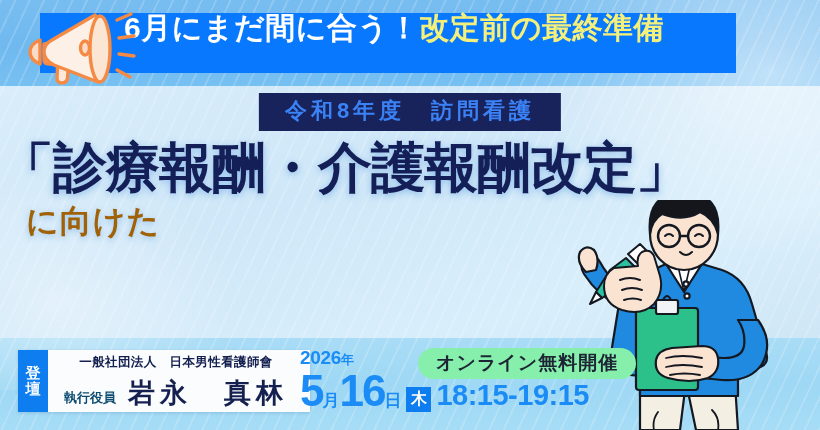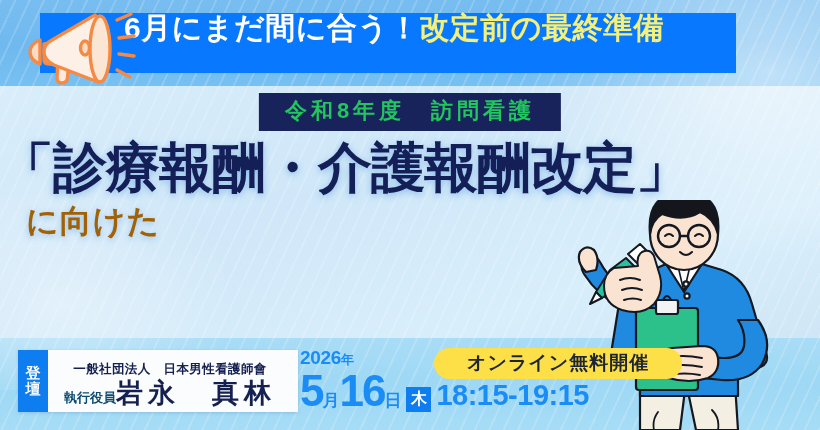--- a/index.html
+++ b/index.html
@@ -68,21 +68,21 @@
   .megaphone { position:absolute; left:18px; top:2px; width:120px; height:86px; z-index:6; }
 
   
   .badge {
     position:absolute; left:50%; top:93px; transform:translateX(-50%);
     background:#18235c;
     padding:7px 26px 9px;
     z-index:4;
   }
   .badge-text {
-    color:#22c55e; font-size:22px; font-weight:700; letter-spacing:4px;
+    color:#3b82f6; font-size:22px; font-weight:700; letter-spacing:4px;
     line-height:1; white-space:nowrap;
   }
 
   
   .headline { position:absolute; left:0; top:138px; width:652px; z-index:3; }
   .hl-line1 {
     text-align:center;
     font-size:54px; font-weight:700; letter-spacing:-1px;
     color:#131f56; line-height:1.08; white-space:nowrap;
     text-shadow:0 2px 7px rgba(120,175,230,.75);
@@ -110,31 +110,31 @@
     box-shadow:0 1px 3px rgba(20,60,110,.18);
   }
   .speaker-tag {
     width:30px; background:#0d7df0;
     display:flex; flex-direction:column; align-items:center; justify-content:center;
     color:#fff; font-size:15px; font-weight:700; line-height:1.04;
   }
   .speaker-body {
     background:#fbfcfe;
     padding:5px 22px 5px 16px;
-    display:flex; flex-direction:column; justify-content:flex-end;
+    display:flex; flex-direction:column; justify-content:space-between;
   }
   .speaker-org {
     font-size:12.5px; font-weight:700; color:#14204f;
     letter-spacing:.4px; text-align:center; line-height:1.2;
   }
   .speaker-row { display:flex; align-items:baseline; margin-top:3px; }
   .speaker-role { font-size:13px; font-weight:700; color:#0c4a6e; }
   .speaker-name {
     font-size:27px; font-weight:700; color:#14204f;
-    letter-spacing:5px; line-height:1;
+    letter-spacing:5px; margin-left:12px; line-height:1;
   }
 
   .datebox { position:absolute; left:300px; top:348px; z-index:5; }
   .date-year {
     font-size:19px; font-weight:700; color:#1b8cf5; line-height:1;
     letter-spacing:-.3px;
   }
   .date-year .unit { font-size:13px; }
   .date-main {
     display:flex; align-items:baseline; margin-top:2px; line-height:1;
@@ -147,23 +147,22 @@
     font-size:16px; font-weight:700; margin-left:5px;
     position:relative; top:-2px;
   }
   .d-time {
     font-size:29px; font-weight:700; color:#1b8cf5;
     margin-left:5px; letter-spacing:-.5px; position:relative; top:-1px;
   }
 
   .freepill {
     position:absolute; left:418px; top:348px; z-index:5;
-    background:#fde047; border-radius:999px;
-    padding:5px 33px 7px;
-    margin-left:16px;
+    background:#86efac; border-radius:999px;
+    padding:5px 18px 7px;
   }
   .freepill-text {
     font-size:19px; font-weight:700; color:#1d2433; letter-spacing:1px; line-height:1;
   }
 
   
   .person { position:absolute; right:8px; bottom:0; width:250px; height:230px; z-index:2; }
   .penhand { position:absolute; left:580px; top:228px; width:96px; height:96px; z-index:3; }
 </style>
 </head>

